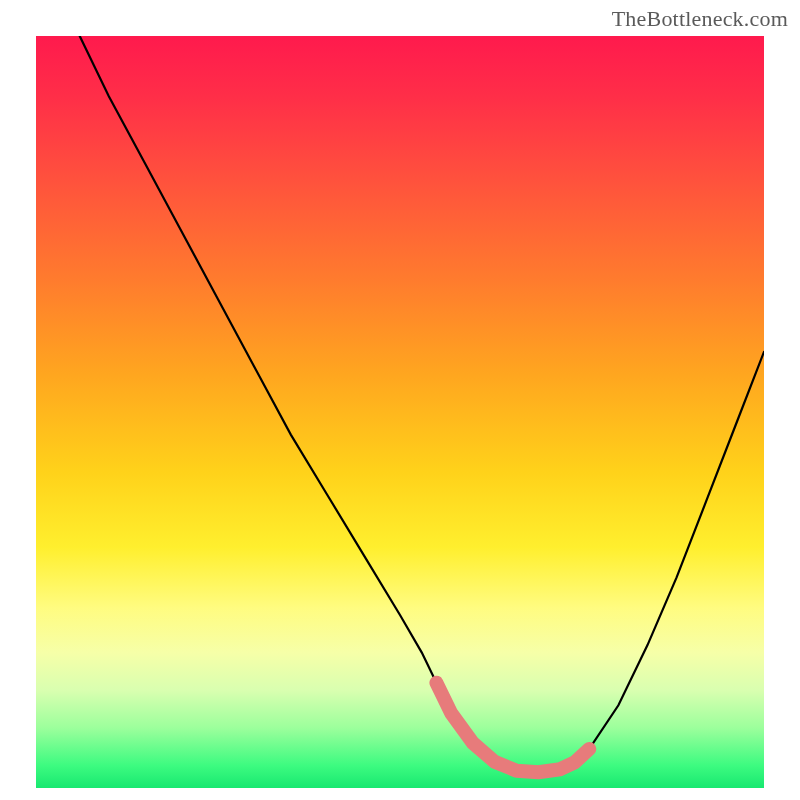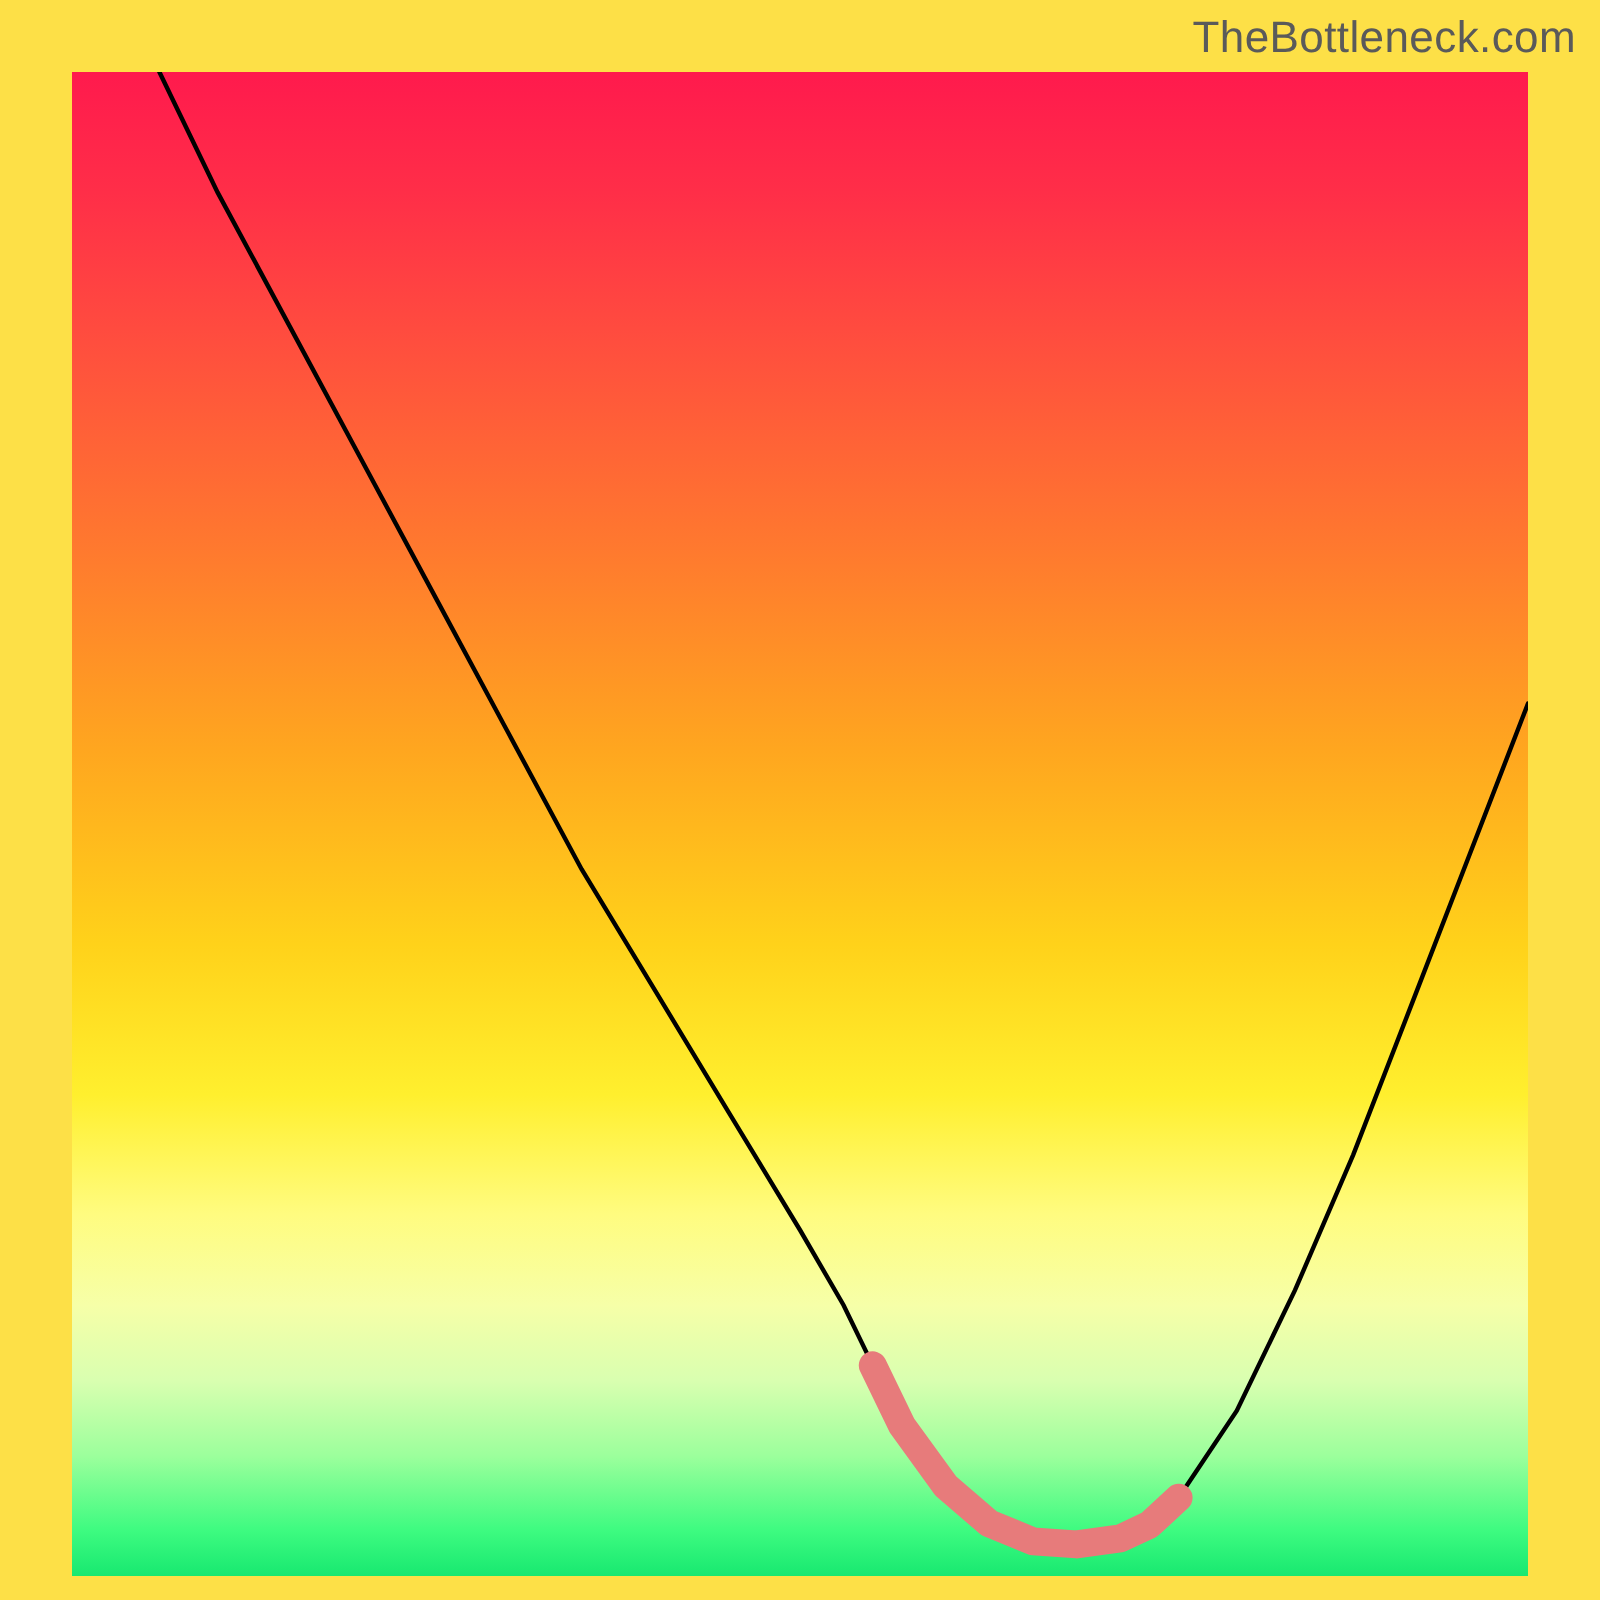--- a/index.html
+++ b/index.html
@@ -10,21 +10,22 @@
     background: #000;
     overflow: hidden;
     font-family: Arial, Helvetica, sans-serif;
   }
   .frame {
     position: absolute;
     left: 0;
     top: 0;
     width: 800px;
     height: 800px;
-    background: #fde047;
+    background: #ffffff;
+    font-family: Liberation Serif, serif;
   }
   .plot {
     position: absolute;
     left: 36px;
     top: 36px;
     width: 728px;
     height: 752px;
     
     background: linear-gradient(to bottom,
       #ff1a4d 0%,

